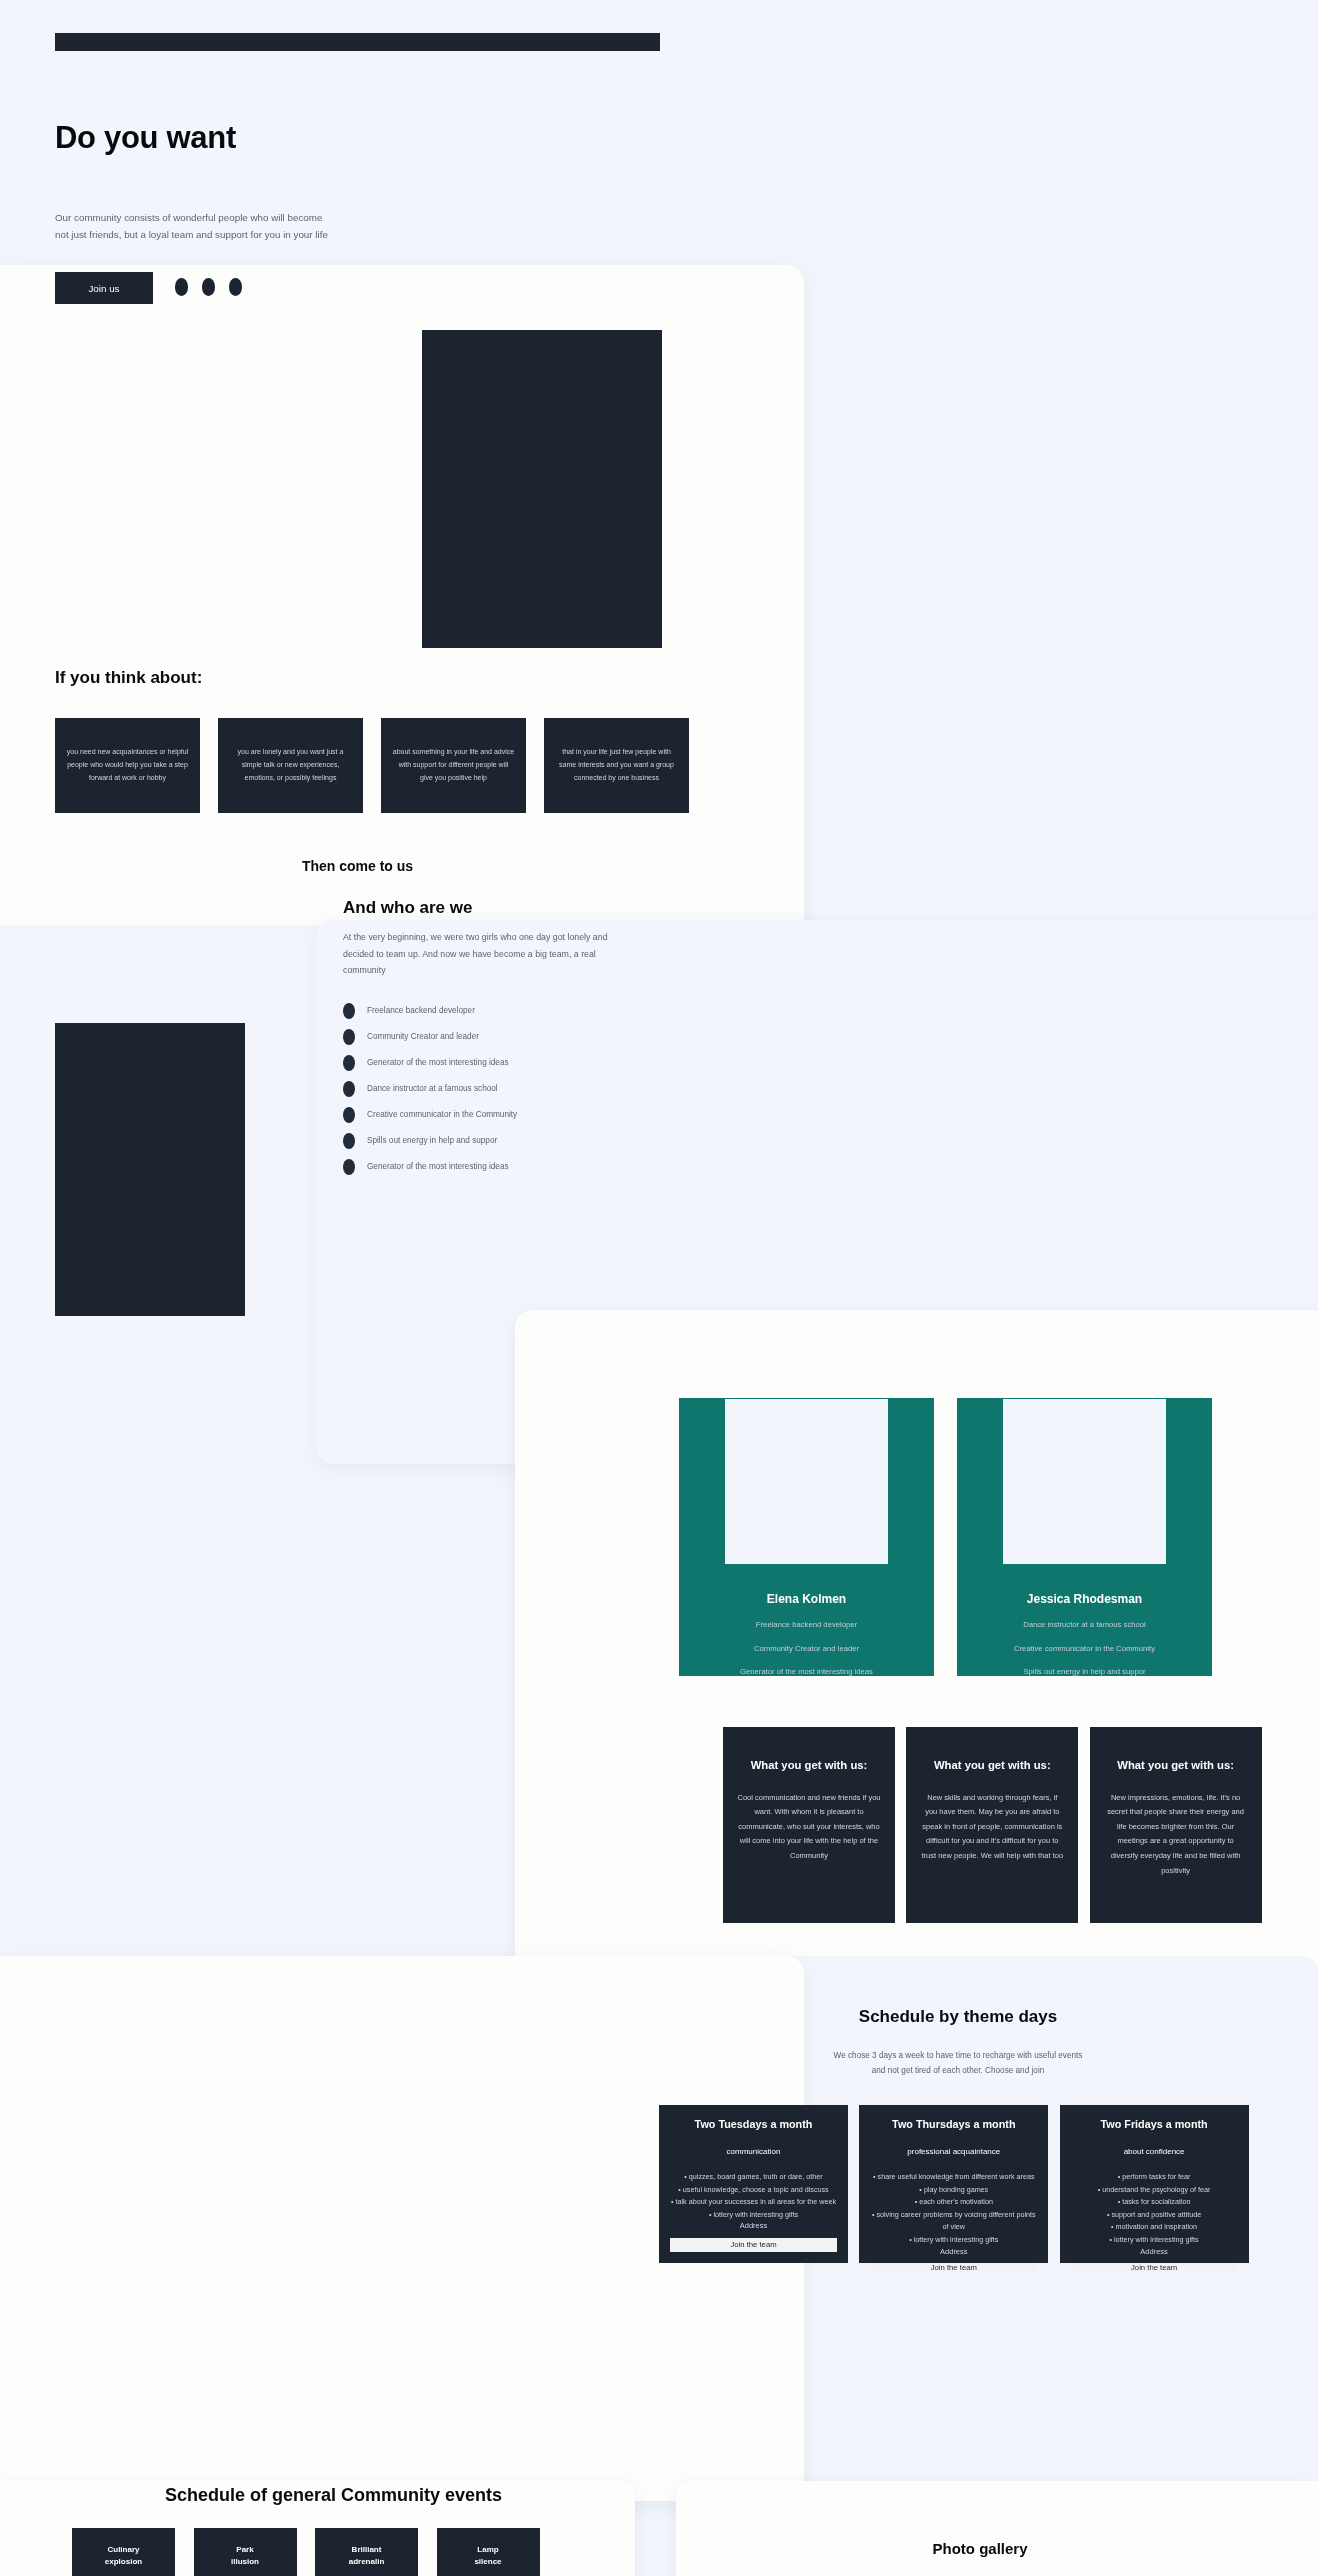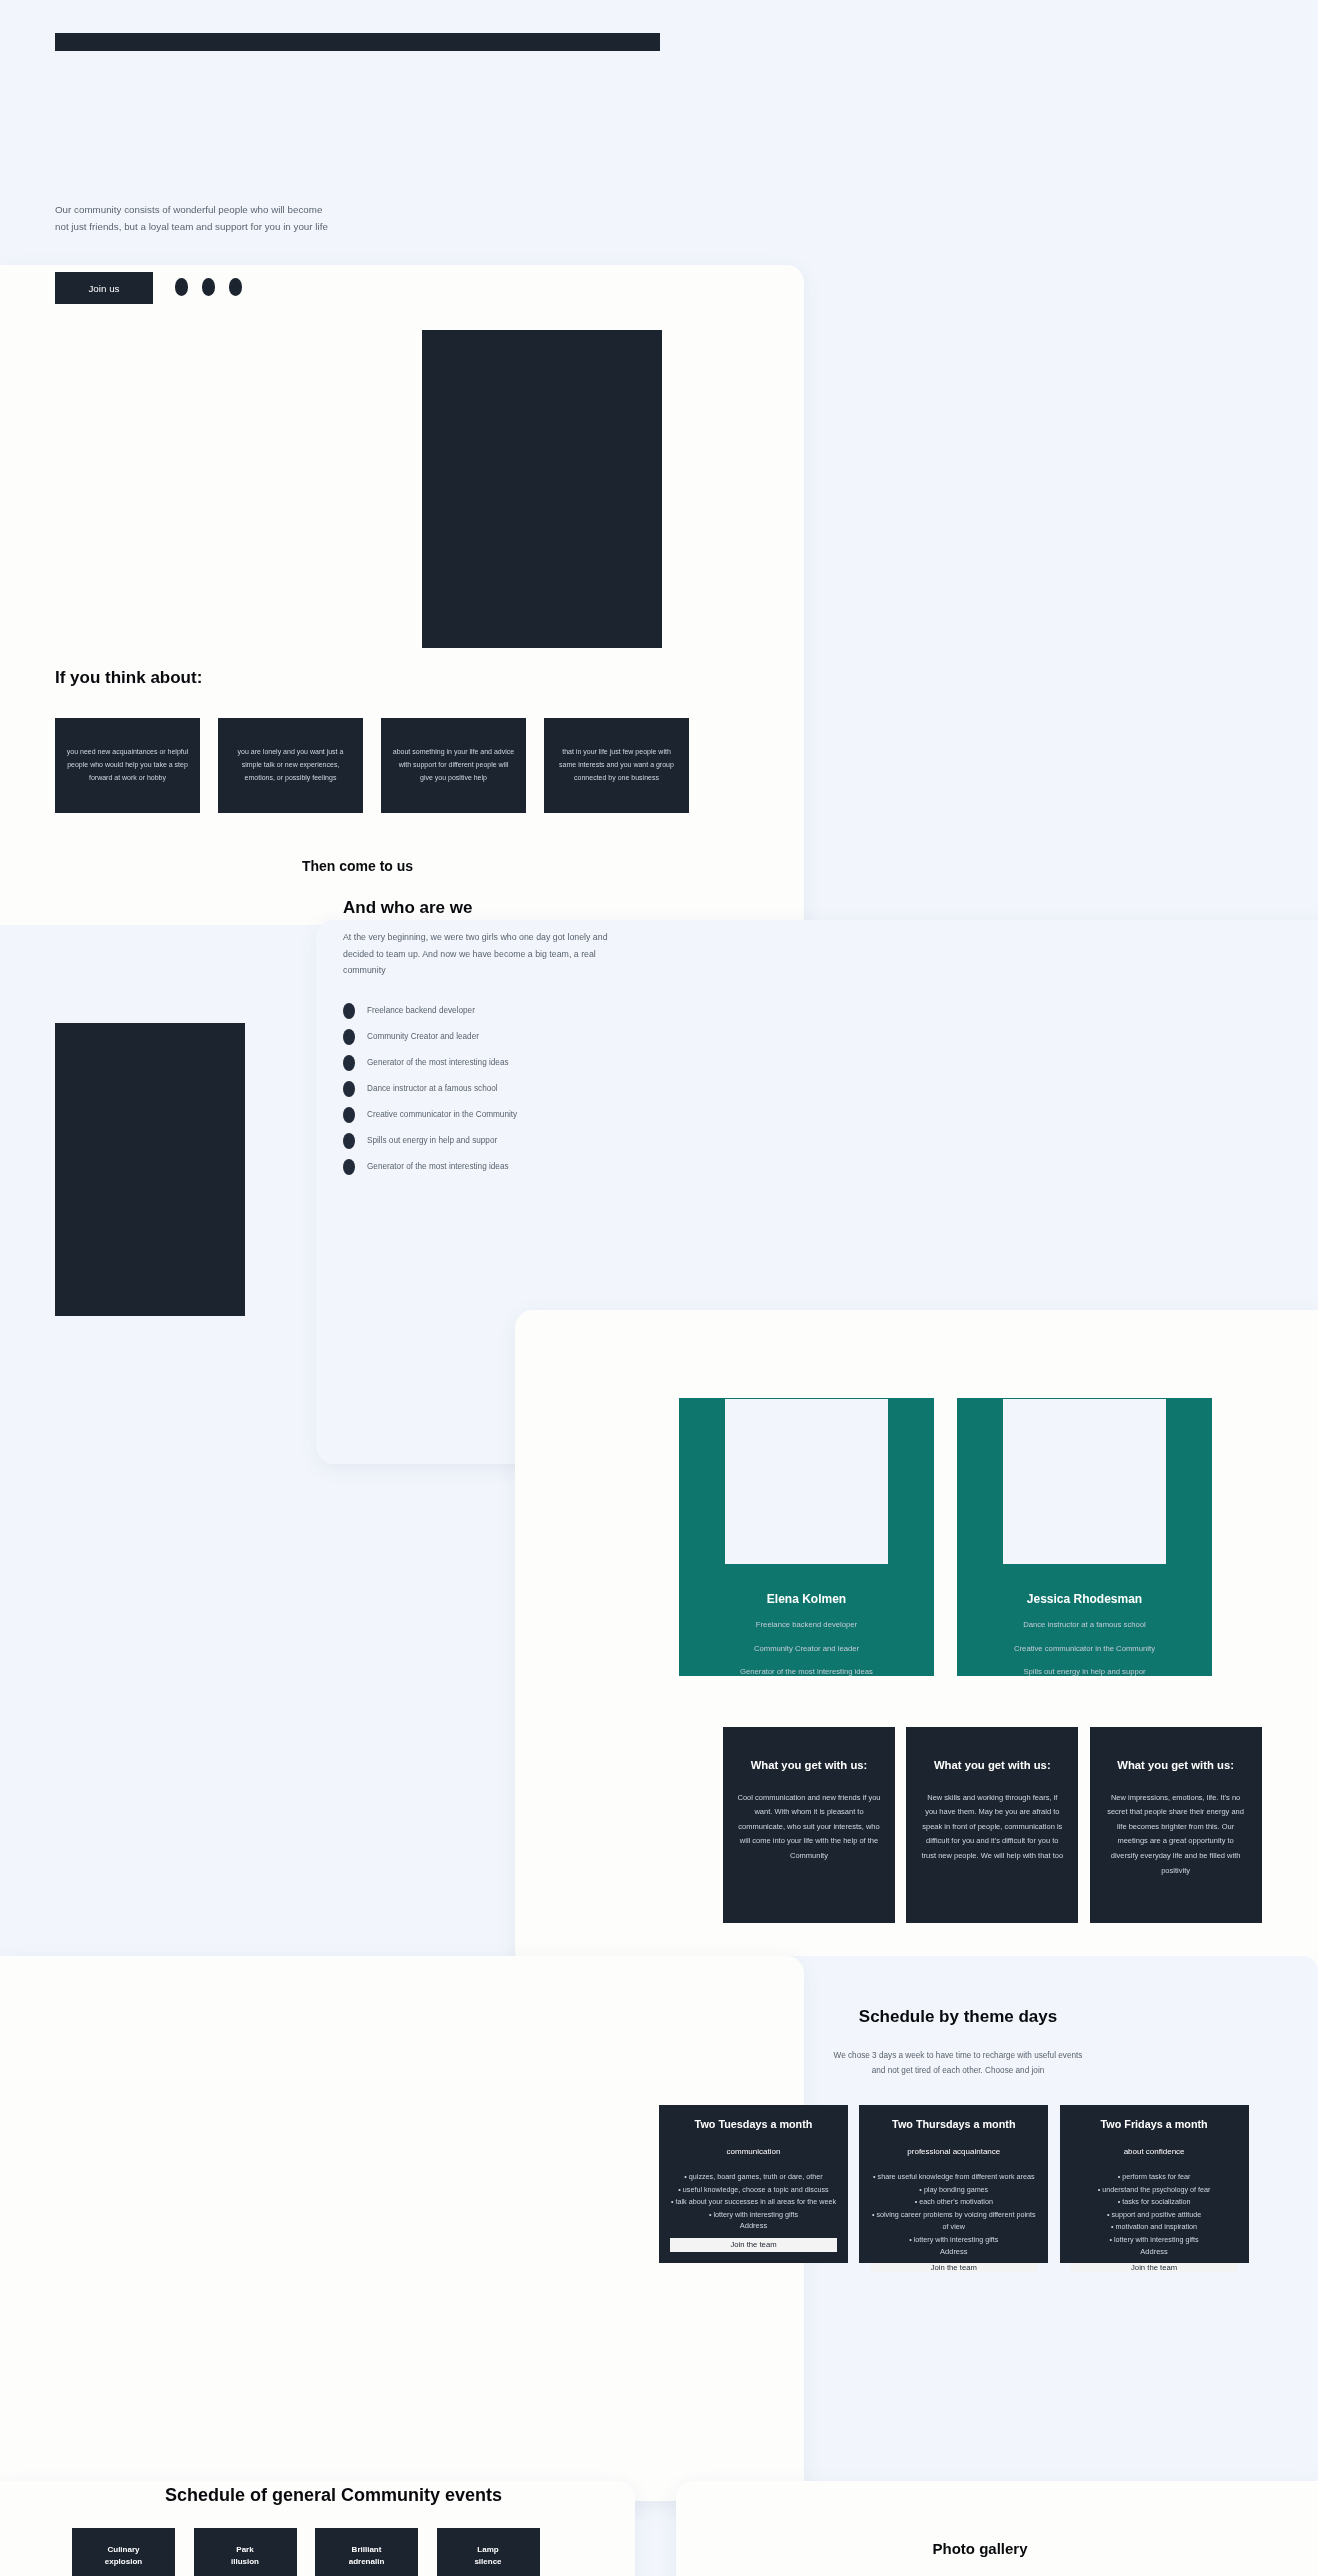--- a/index.html
+++ b/index.html
@@ -33,21 +33,21 @@
 
   
   #hero-panel{ left:0; top:265px; width:804px; height:668px; border-top-left-radius:0; border-bottom-left-radius:0;}
   #navbar{ position:absolute; left:55px; top:33px; width:605px; height:18px; }
   #hero-h1{
     position:absolute; left:55px; top:120px; width:392px;
     font-size:31px; line-height:1.16; font-weight:700; color:#080a0d;
     letter-spacing:-0.3px;
   }
   #hero-sub{
-    position:absolute; left:55px; top:201px; width:355px;
+    position:absolute; left:55px; top:209px; width:355px;
     font-size:9.8px; line-height:1.75; color:#5c6470; font-weight:300;
   }
   #hero-cta{
     position:absolute; left:55px; top:272px; width:98px; height:32px;
     background:#1c2430; color:#fff; border:none; cursor:pointer;
     font-size:9.8px; font-family:"Liberation Sans", sans-serif; font-weight:300;
   }
   #hero-dots{ position:absolute; left:175px; top:278px; display:flex; gap:13.4px; }
   #hero-dots i{ display:block; width:13.4px;height:17.5px;border-radius:50%;background:#1c2430; }
   #hero-img{ position:absolute; left:422px; top:330px; width:240px; height:318px; }
@@ -138,20 +138,21 @@
 </head>
 <body>
 
 <div class="stage">
 
 
   <div class="panel white shadow" id="hero-panel"></div>
   <div class="dark" id="navbar"></div>
 
   <div id="hero-h1">
+    <div>Do you want</div>
   </div>
   <div id="hero-sub">
     <div>Our community consists of wonderful people who will become</div>
     <div>not just friends, but a loyal team and support for you in your life</div>
   </div>
   <button id="hero-cta">Join us</button>
   <div id="hero-dots">
     <i></i>
     <i></i>
     <i></i>

